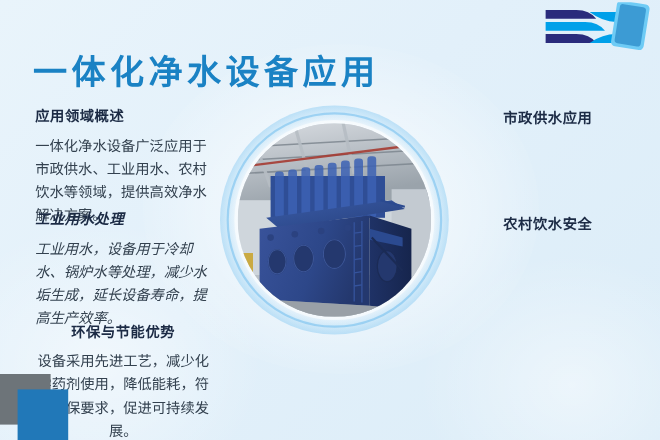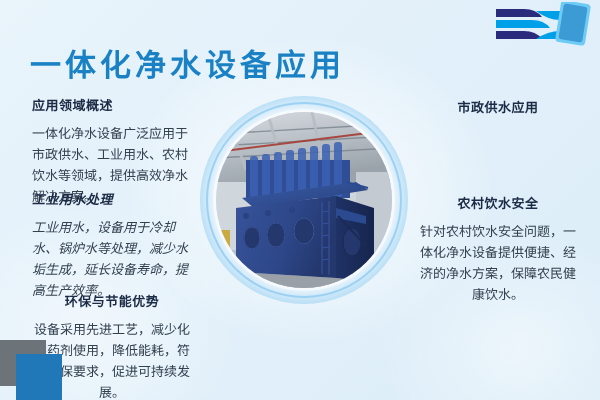--- a/index.html
+++ b/index.html
@@ -316,21 +316,20 @@
     <div class="heading"><span>环保与节能优势</span></div>
     <div class="body-text">设备采用先进工艺，减少化学药剂使用，降低能耗，符合环保要求，促进可持续发展。</div>
   </div>
 
   <div class="block right" style="top:94px;">
     <div class="heading"><span>市政供水应用</span></div>
   </div>
 
   <div class="block right" style="top:190px;">
     <div class="heading"><span>农村饮水安全</span></div>
-    <div class="body-text">针对农村饮水安全问题，一体化净水设备提供便捷、经济的净水方案，保障农民健康饮水。</div>
   </div>
 
   <div class="deco-sq" style="width:62px;height:60px;left:0;bottom:0;">
     <div class="sq-gray"></div>
     <div class="sq-blue"></div>
   </div>
 
 </div>
 
 </body></html>

